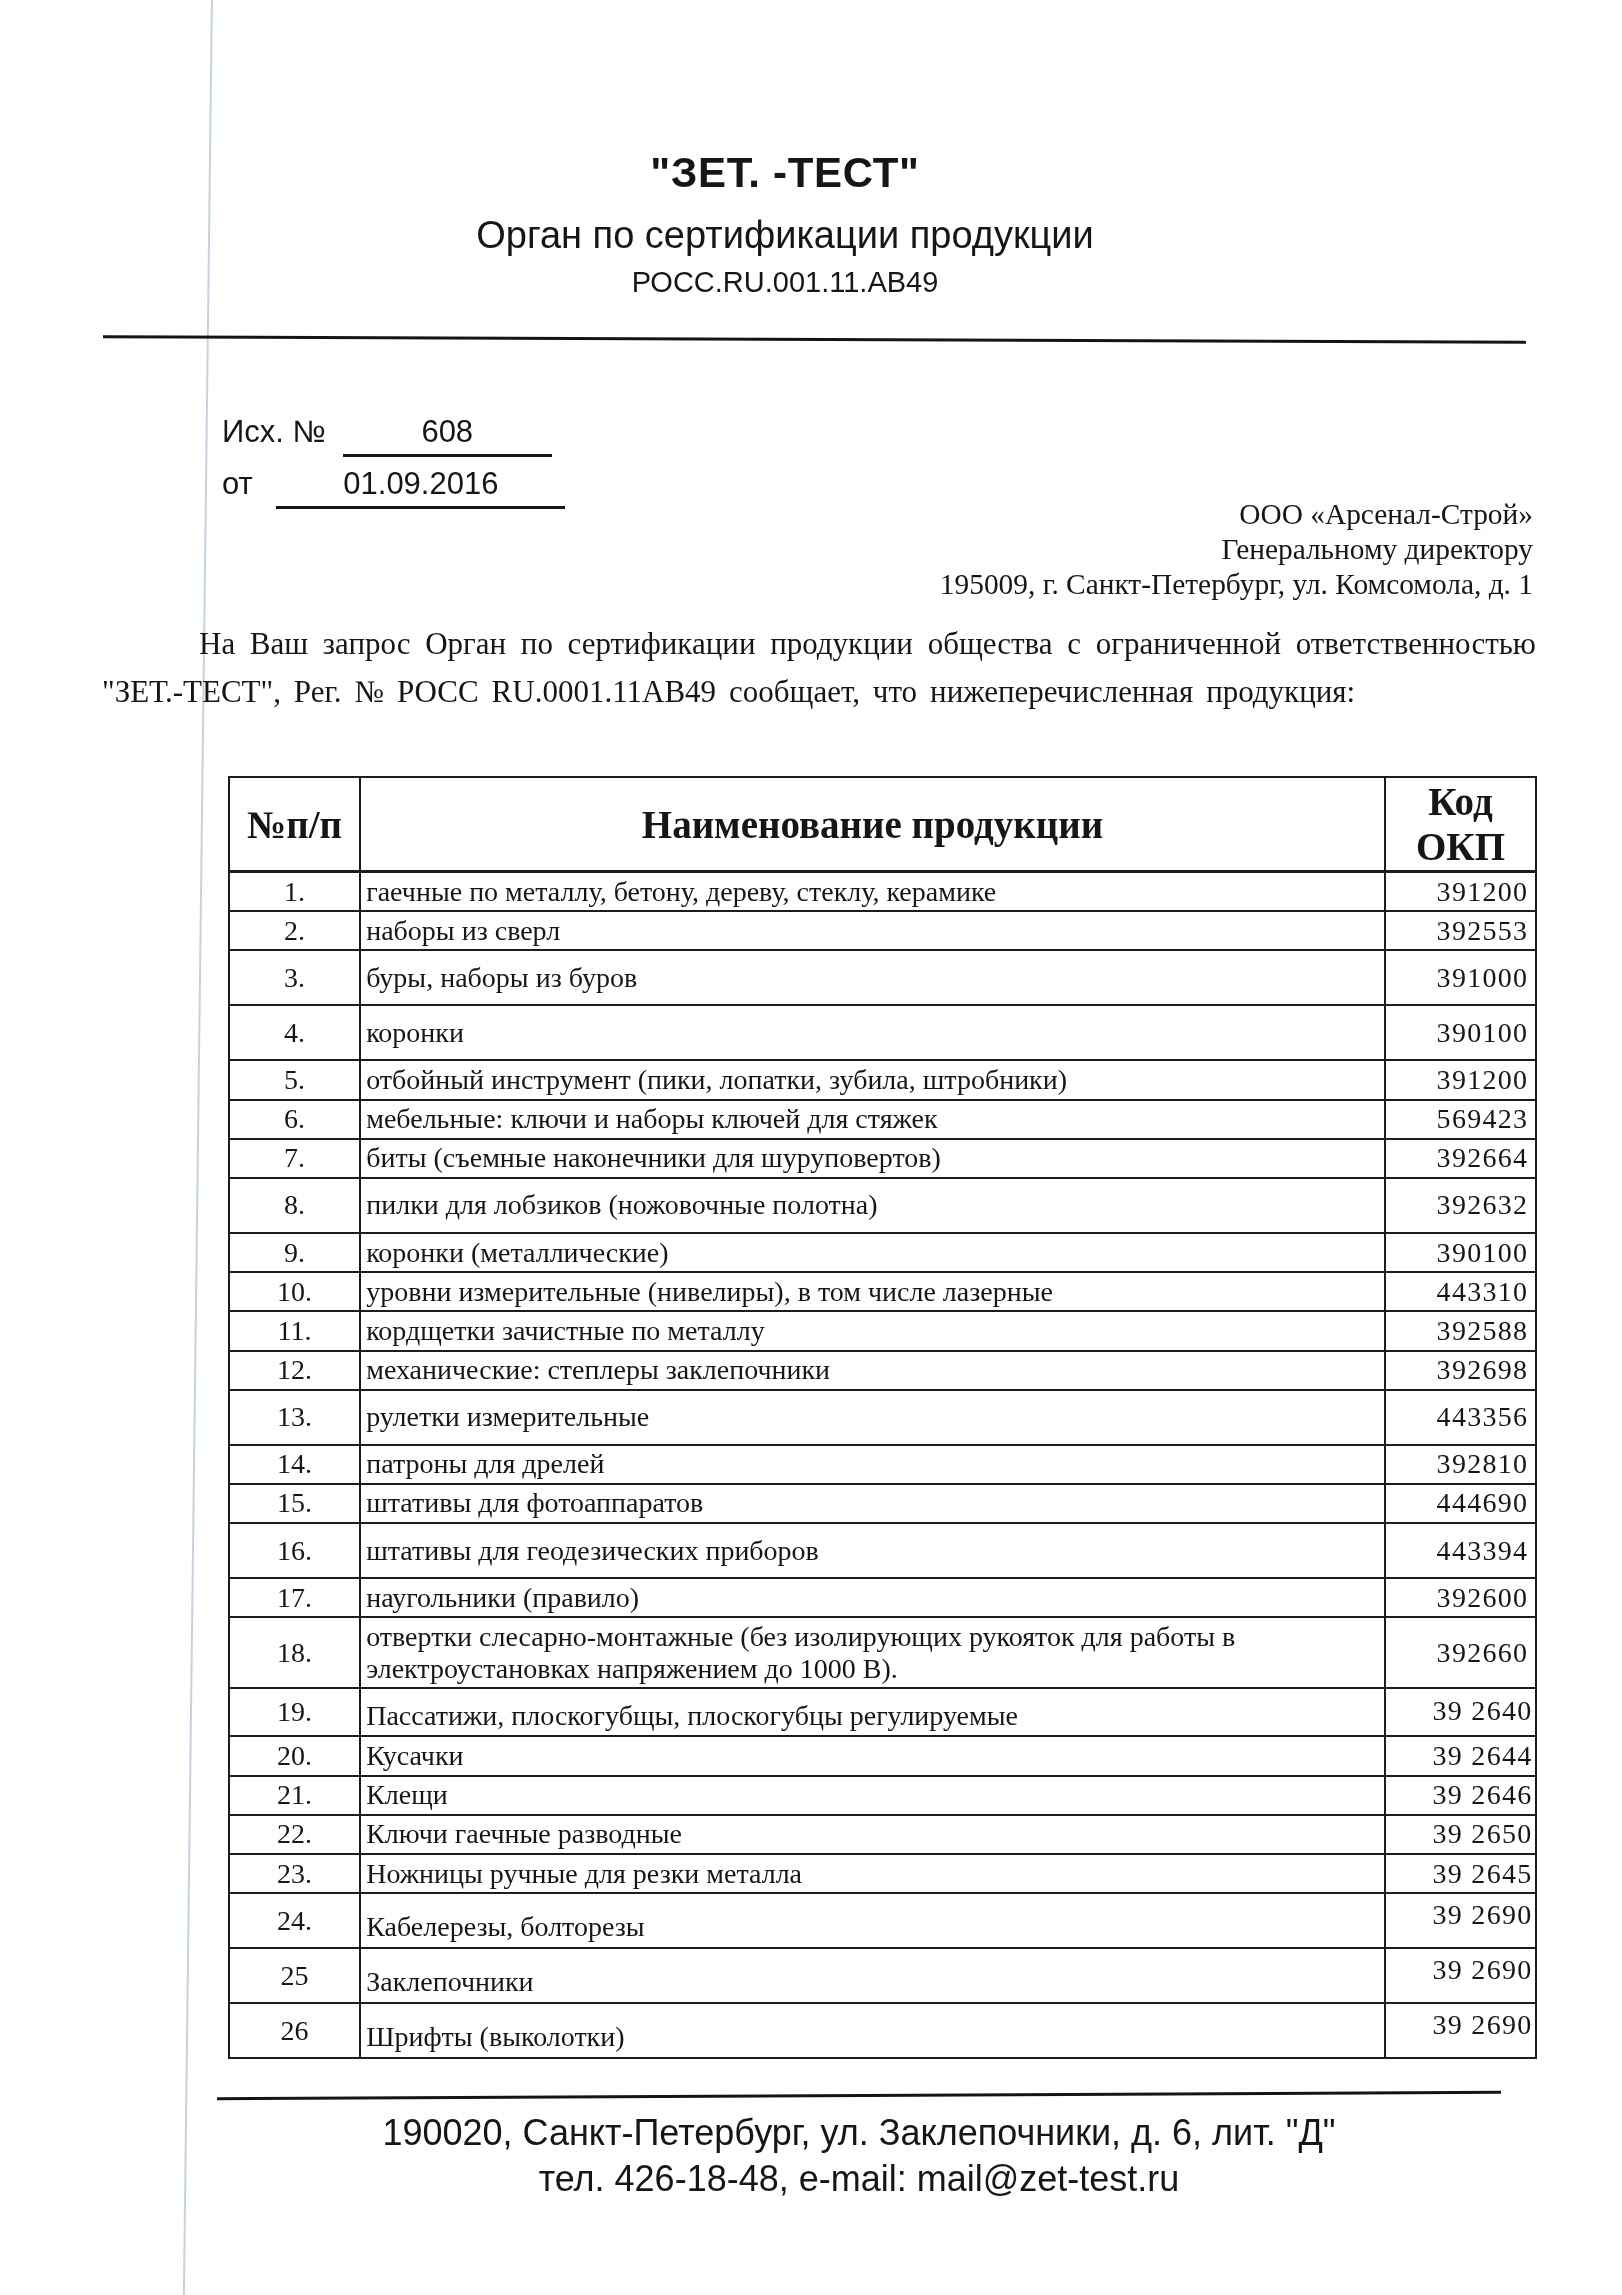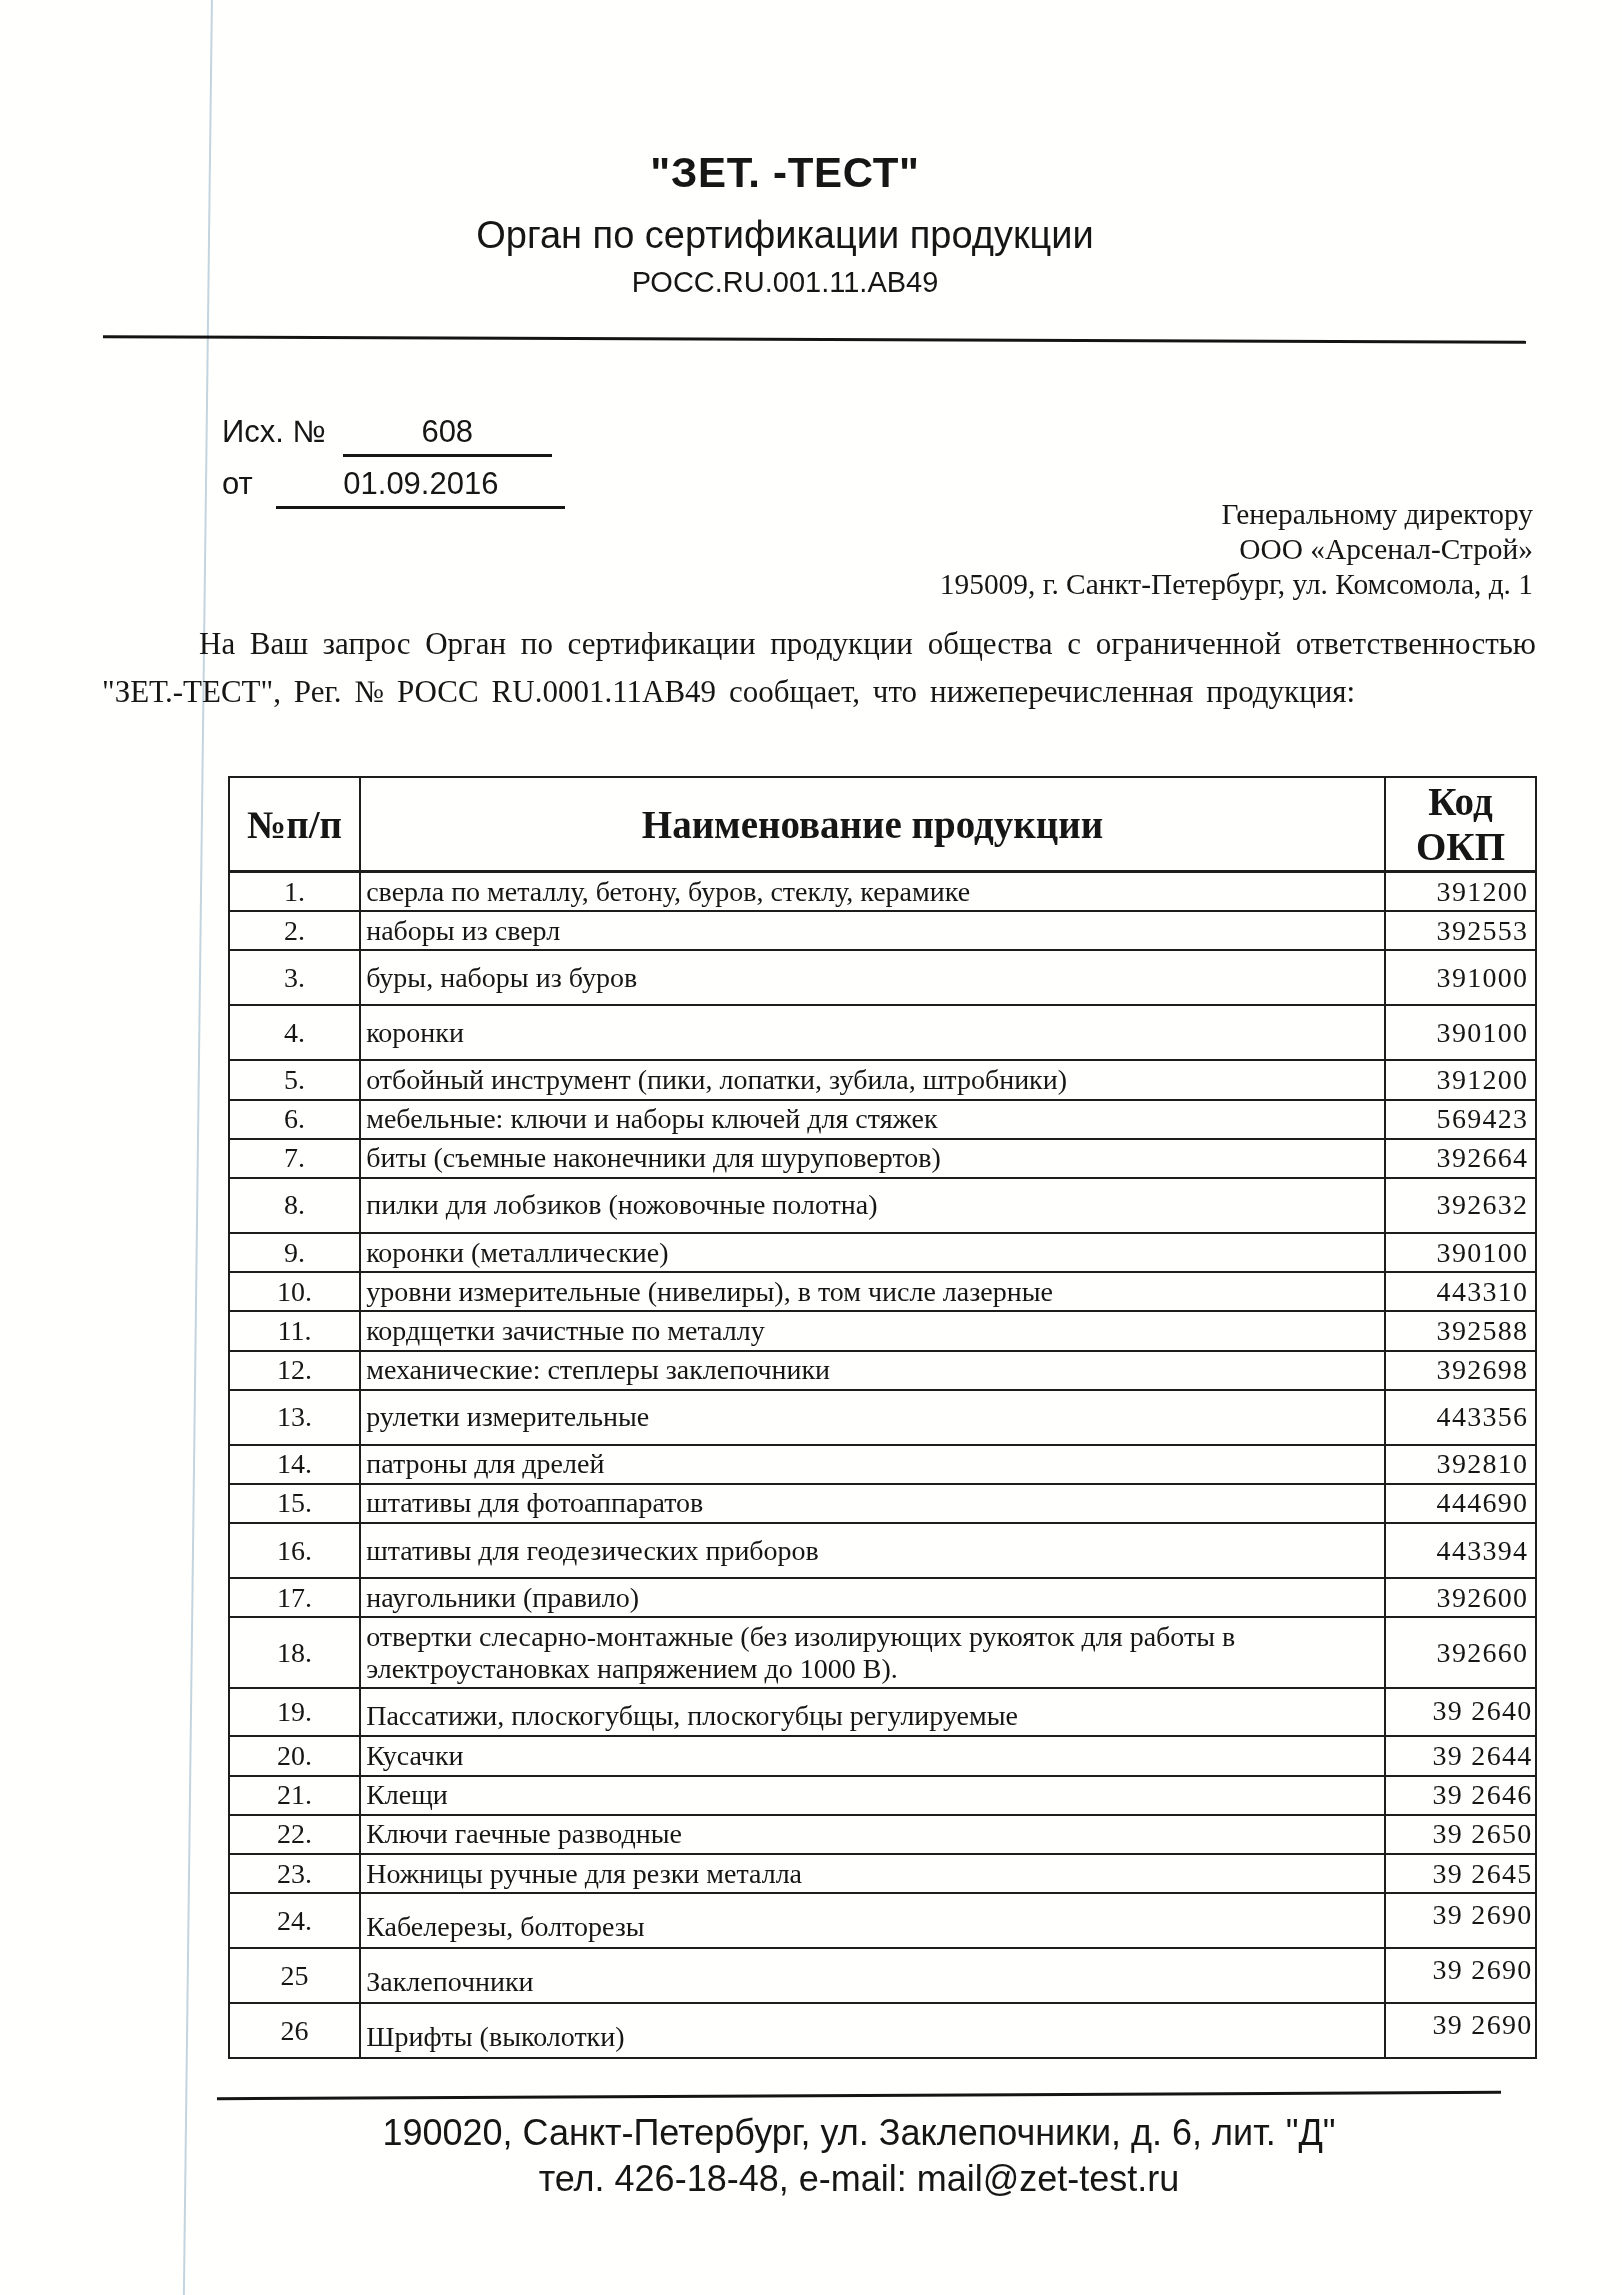--- a/index.html
+++ b/index.html
@@ -199,22 +199,22 @@
   <div class="ref-block">
     <div class="ref-line">
       <span>Исх. №</span><span class="u-seg u-no">608</span>
     </div>
     <div class="ref-line">
       <span>от</span><span class="u-seg u-date">01.09.2016</span>
     </div>
   </div>
 
   <div class="recipient">
+    <div>ООО «Арсенал-Строй»</div>
     <div>Генеральному директору</div>
-    <div>ООО «Арсенал-Строй»</div>
     <div>195009, г. Санкт-Петербург, ул. Комсомола, д. 1</div>
   </div>
 
   <div class="body-par">На Ваш запрос  Орган по сертификации продукции общества с ограниченной ответственностью "ЗЕТ.-ТЕСТ", Рег. № РОСС RU.0001.11АВ49  сообщает, что нижеперечисленная продукция:</div>
 
   <table class="doc-table">
     <colgroup>
       <col class="c-num">
         <col class="c-name">
         <col class="c-code">
@@ -222,21 +222,21 @@
     <thead>
       <tr>
         <th>№п/п</th>
         <th>Наименование продукции</th>
         <th>Код ОКП</th>
       </tr>
     </thead>
     <tbody>
         <tr>
           <td class="num">1.</td>
-          <td class="name">сверла по металлу, бетону, буров, стеклу, керамике</td>
+          <td class="name">гаечные по металлу, бетону, дереву, стеклу, керамике</td>
           <td class="code">391200</td>
         </tr>
         <tr>
           <td class="num">2.</td>
           <td class="name">наборы из сверл</td>
           <td class="code">392553</td>
         </tr>
         <tr>
           <td class="num">3.</td>
           <td class="name">буры, наборы из буров</td>

